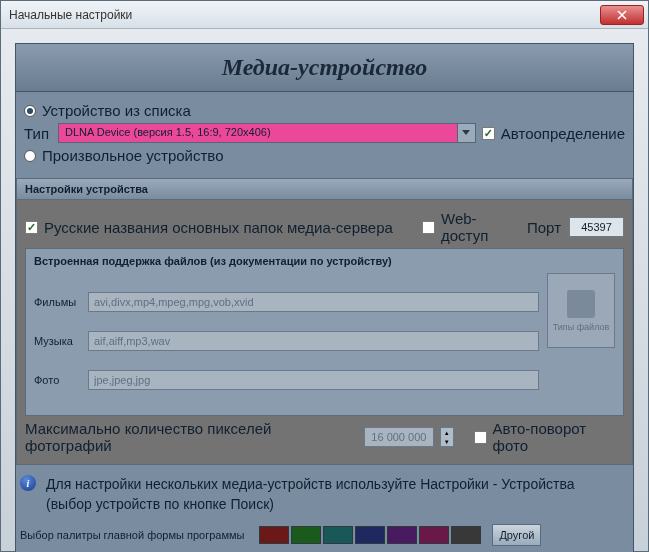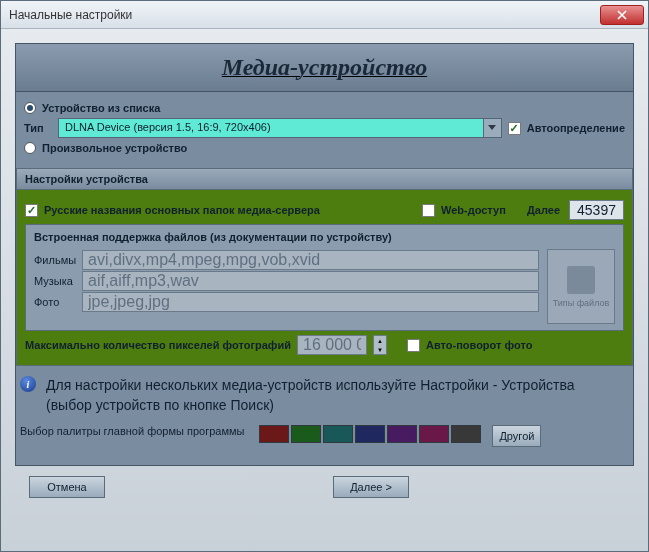--- a/index.html
+++ b/index.html
@@ -4,61 +4,61 @@
 <style>
 * { box-sizing: border-box; margin: 0; padding: 0; }
 body { font-family: Tahoma, Arial, sans-serif; font-size: 11px; background: #d4d0c8; width: 649px; height: 552px; overflow: hidden; }
 .window { width: 649px; height: 552px; background: linear-gradient(to bottom, #e8ecf0, #c8d0d8); border: 1px solid #5a6b7a; }
 .titlebar { height: 28px; background: linear-gradient(to bottom, #f0f4f8, #d8e0e8); display: flex; align-items: center; padding: 0 4px; border-bottom: 1px solid #aab4be; gap: 36px; }
 .titlebar-title { flex: 1; padding-left: 4px; color: #333; font-size: 12px; }
 .close-btn { width: 44px; height: 20px; background: linear-gradient(to bottom, #e89090, #c13030); border: 1px solid #a02020; border-radius: 3px; display: flex; align-items: center; justify-content: center; cursor: pointer; }
 .close-btn svg { width: 10px; height: 10px; }
 .content { padding: 14px; }
 .main-panel { background: #7a8ca0; border: 1px solid #455565; padding: 0; }
-.header { background: linear-gradient(to bottom, #8a9bb0, #6a7c90); padding: 10px; text-align: center; border-bottom: 1px solid #455565; text-decoration: underline; }
+.header { background: linear-gradient(to bottom, #8a9bb0, #6a7c90); padding: 10px; text-align: center; border-bottom: 1px solid #455565; }
 .header-title { font-family: 'Times New Roman', serif; font-style: italic; font-weight: bold; font-size: 24px; color: #1a2838; }
 .section { padding: 6px 8px; }
 .row { display: flex; align-items: center; gap: 6px; margin: 4px 0; }
 .radio { width: 12px; height: 12px; border-radius: 50%; background: #fff; border: 1px solid #555; display: inline-flex; align-items: center; justify-content: center; cursor: pointer; flex-shrink: 0; }
 .radio.checked::after { content: ''; width: 6px; height: 6px; border-radius: 50%; background: #2a4a6a; }
 .checkbox { width: 13px; height: 13px; background: #fff; border: 1px solid #7a7a7a; display: inline-flex; align-items: center; justify-content: center; cursor: pointer; flex-shrink: 0; }
 .checkbox.checked::after { content: '✓'; color: #2a6a2a; font-size: 11px; font-weight: bold; line-height: 1; }
-.label { color: #102030; font-size: 11px; font-weight: bold; }
+.label { color: #102030; font-size: 15px; }
 .label-lbl { color: #102030; font-size: 11px; width: 48px; }
-.select-wrap { flex: 1; display: flex; background: #5eead4; border: 1px solid #556575; height: 20px; }
+.select-wrap { flex: 1; display: flex; background: #ec4899; border: 1px solid #556575; height: 20px; }
 .select-text { flex: 1; padding: 2px 6px; font-size: 11px; color: #102030; }
 .select-arrow { width: 18px; background: #9aabbc; border-left: 1px solid #556575; display: flex; align-items: center; justify-content: center; cursor: pointer; }
 .select-arrow::after { content: ''; border: 4px solid transparent; border-top: 5px solid #303844; margin-top: 3px; }
-.group { background: #4d7c0f; border: 1px solid #5a6b7a; margin: 4px 0; }
+.group { background: #737373; border: 1px solid #5a6b7a; margin: 4px 0; }
 .group-header { background: linear-gradient(to bottom, #9aaabb, #7a8c9e); padding: 4px 8px; border-bottom: 1px solid #5a6b7a; }
 .group-header-text { font-weight: bold; color: #102030; font-size: 11px; }
 .group-body { padding: 6px 8px; }
-.input-text { background: #c8d2dc; border: 1px solid #6a7a8a; padding: 2px 5px; font-size: 16px; color: #506070; flex: 1; height: 20px; }
+.input-text { background: #c8d2dc; border: 1px solid #6a7a8a; padding: 2px 5px; font-size: 11px; color: #506070; flex: 1; height: 20px; }
 .input-text.ro { background: #a8b4c0; color: #607080; }
-.input-num { background: #dde4ea; border: 1px solid #6a7a8a; padding: 2px 5px; font-size: 14px; color: #102030; width: 55px; height: 20px; text-align: center; }
+.input-num { background: #dde4ea; border: 1px solid #6a7a8a; padding: 2px 5px; font-size: 11px; color: #102030; width: 55px; height: 20px; text-align: center; }
 .spinner { width: 14px; height: 20px; display: flex; flex-direction: column; border: 1px solid #6a7a8a; }
 .spinner-btn { flex: 1; background: #b0bcc8; display: flex; align-items: center; justify-content: center; font-size: 6px; cursor: pointer; }
 .file-btn { width: 68px; height: 75px; background: #9aa8b8; border: 1px solid #6a7a8a; display: flex; flex-direction: column; align-items: center; justify-content: center; gap: 4px; cursor: pointer; }
 .file-btn-icon { width: 28px; height: 28px; background: #7a8a9a; border-radius: 3px; }
 .file-btn-text { font-size: 9px; color: #607080; text-align: center; }
 .info-row { display: flex; gap: 10px; align-items: flex-start; margin: 10px 4px; }
 .info-icon { width: 16px; height: 16px; border-radius: 50%; background: radial-gradient(circle at 40% 30%, #5a8ae0, #1a3a8a); flex-shrink: 0; display: flex; align-items: center; justify-content: center; color: #fff; font-weight: bold; font-size: 10px; font-style: italic; font-family: serif; }
 .info-text { color: #102030; font-size: 14px; line-height: 1.4; }
-.palette-row { display: flex; align-items: flex-start; gap: 11px; margin: 6px 4px 18px; }
+.palette-row { display: flex; align-items: center; gap: 11px; margin: 6px 4px 18px; }
 .palette-label { color: #102030; font-size: 11px; margin-right: 4px; }
 .swatch { width: 30px; height: 18px; border: 1px solid #303840; cursor: pointer; }
 .btn { background: linear-gradient(to bottom, #cad5de, #9aabbc); border: 1px solid #5a6b7a; padding: 3px 6px; font-size: 11px; color: #102030; cursor: pointer; height: 22px; }
 .footer { padding: 10px 14px; display: flex; justify-content: flex-end; gap: 8px; }
 .footer .btn { min-width: 76px; text-align: center; padding: 4px 12px; }
 .footer .primary { margin-right: auto; margin-left: 220px; }
 .sub-group { background: #8a9cae; border: 1px solid #5a6b7a; padding: 6px 8px; margin: 4px 0; }
 .sub-group-title { font-weight: bold; color: #102030; margin-bottom: 6px; }
 .fields-wrap { display: flex; gap: 8px; }
 .fields-col { flex: 1; }
-.field-row { display: flex; align-items: center; gap: 0; margin: 1px 0; }
+.field-row { display: flex; align-items: center; gap: 6px; margin: 19px 0; }
 </style>
 </head>
 <body>
 
 <div class="window">
   <div class="titlebar">
     <span class="titlebar-title">Начальные настройки</span>
     <div class="close-btn">
       <svg viewBox="0 0 10 10">
           <path d="M1 1 L9 9 M9 1 L1 9" stroke="#fff" stroke-width="1.6"></path>
@@ -96,21 +96,21 @@
       <div class="group">
         <div class="group-header">
           <span class="group-header-text">Настройки устройства</span>
         </div>
         <div class="group-body">
           <div class="row">
             <span class="checkbox checked"></span>
             <span class="label" style="flex:1">Русские названия основных папок медиа-сервера</span>
             <span class="checkbox"></span>
             <span class="label" style="width:80px">Web-доступ</span>
-            <span class="label" style="width:36px">Далее</span>
+            <span class="label" style="width:36px">Порт</span>
             <input class="input-num" value="45397" style="">
           </div>
 
           <div class="sub-group">
             <div class="sub-group-title">Встроенная поддержка файлов (из документации по устройству)</div>
             <div class="fields-wrap">
               <div class="fields-col">
                 <div class="field-row">
                   <span class="label-lbl">Фильмы</span>
                   <input class="input-text ro" readonly="" value="avi,divx,mp4,mpeg,mpg,vob,xvid" style="">

